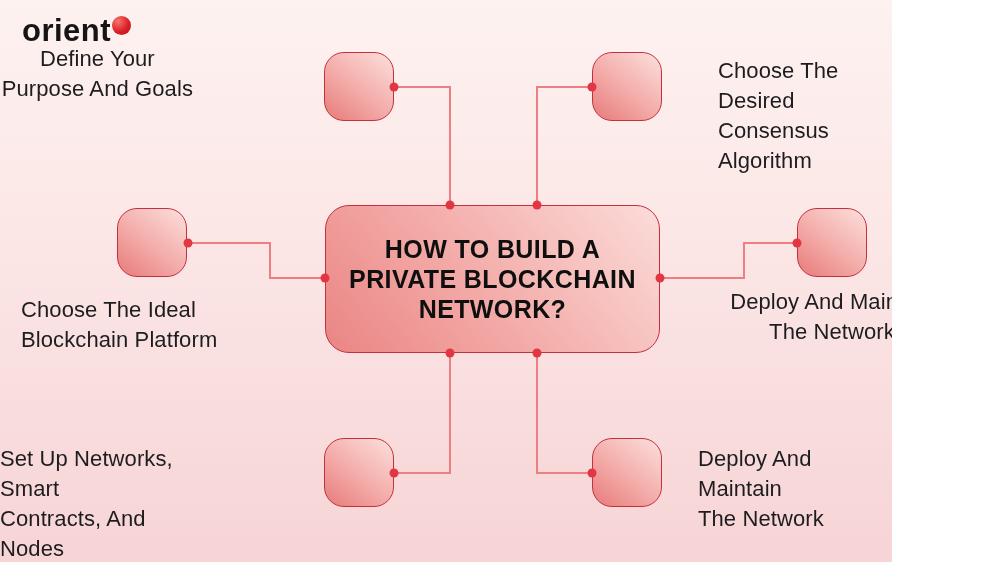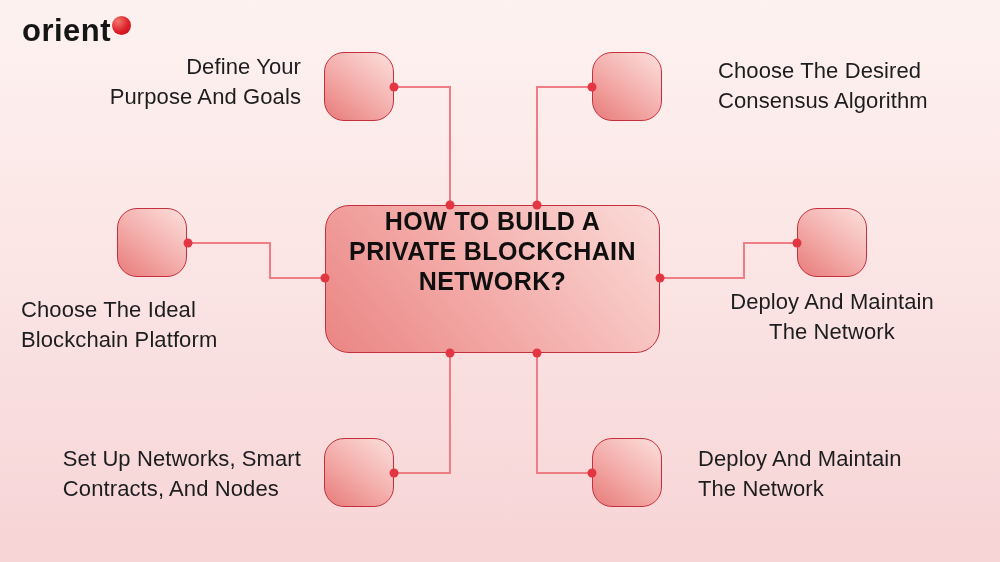--- a/index.html
+++ b/index.html
@@ -1,20 +1,20 @@
 <!DOCTYPE html>
 <html><head>
 <meta charset="utf-8">
 <style>
   html, body { margin: 0; padding: 0; }
   body { font-family: "Liberation Sans", sans-serif; }
 
   .canvas {
     position: relative;
-    width: 1000px;
+    width: 892px;
     height: 562px;
     overflow: hidden;
     background: linear-gradient(180deg, #fdf2f0 0%, #fbe6e5 45%, #f7d4d6 100%);
   }
 
   
   .logo {
     position: absolute;
     left: 22px;
     top: 14px;
@@ -69,21 +69,21 @@
     position: absolute;
     left: 325px;
     top: 205px;
     width: 335px;
     height: 148px;
     border-radius: 24px;
     border: 1.4px solid #c5303e;
     background: linear-gradient(230deg, #fbdcd9 0%, #f3aba8 55%, #ea8584 100%);
     z-index: 2;
     display: flex;
-    align-items: flex-start;
+    align-items: center;
     justify-content: center;
     box-sizing: border-box;
   }
   .center-title {
     font-size: 25px;
     font-weight: bold;
     line-height: 30px;
     letter-spacing: 0.4px;
     color: #0f0f10;
     text-align: center;
@@ -93,21 +93,21 @@
   
   .label {
     position: absolute;
     font-size: 22px;
     line-height: 30px;
     letter-spacing: 0.1px;
     color: #1d1d1f;
     white-space: pre-line;
     z-index: 3;
   }
-  .label-tl { right: 699px; top: 52px;  text-align: right; }
+  .label-tl { right: 699px; top: 44px;  text-align: center; }
   .label-tr { left: 698px;  top: 56px;  text-align: left; margin-left: 20px; }
   .label-ml { left: 21px;   top: 295px; width: 260px; text-align: left; }
   .label-mr { left: 702px;  top: 287px; width: 260px; text-align: center; }
   .label-bl { right: 699px; top: 444px; text-align: left; }
   .label-br { left: 698px;  top: 444px; text-align: left; }
 </style>
 </head>
 <body>
 
 <div class="canvas">

